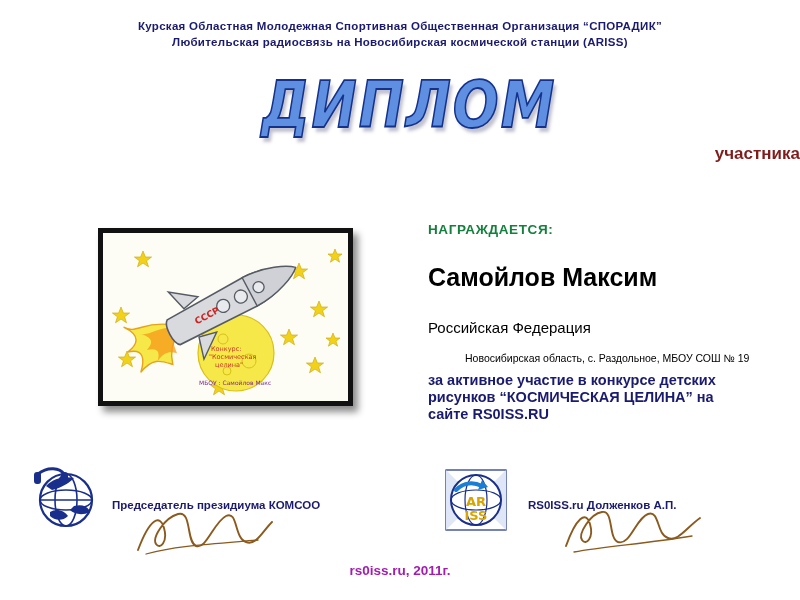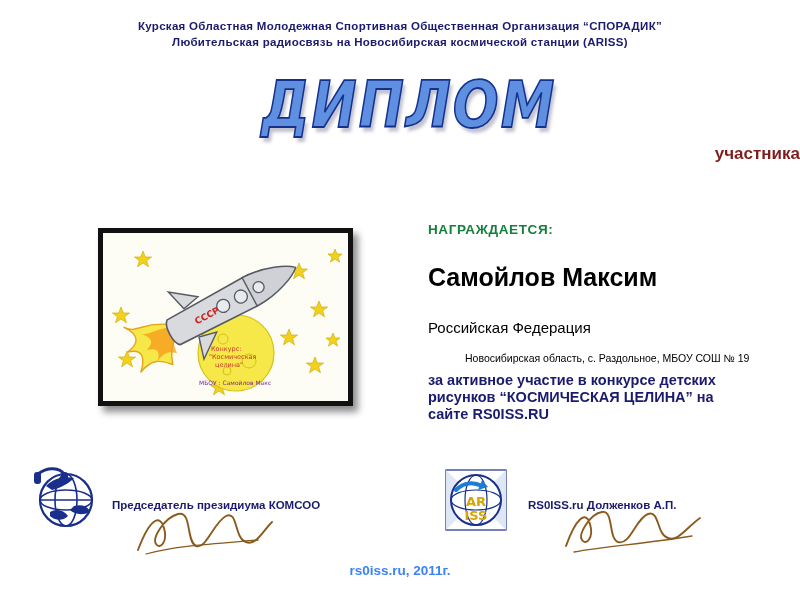--- a/index.html
+++ b/index.html
@@ -168,21 +168,21 @@
 
   
   .footer {
     position: absolute;
     bottom: 22px;
     left: 0;
     width: 800px;
     text-align: center;
     font-size: 13.5px;
     font-weight: bold;
-    color: #3b82f6;
+    color: #a21caf;
   }
 </style>
 </head>
 <body>
 
 <div id="certificate">
 
   <div class="header">
     <div class="line">Курская Областная Молодежная Спортивная Общественная Организация “СПОРАДИК”</div>
     <div class="line">Любительская радиосвязь на Новосибирская космической станции (ARISS)</div>

